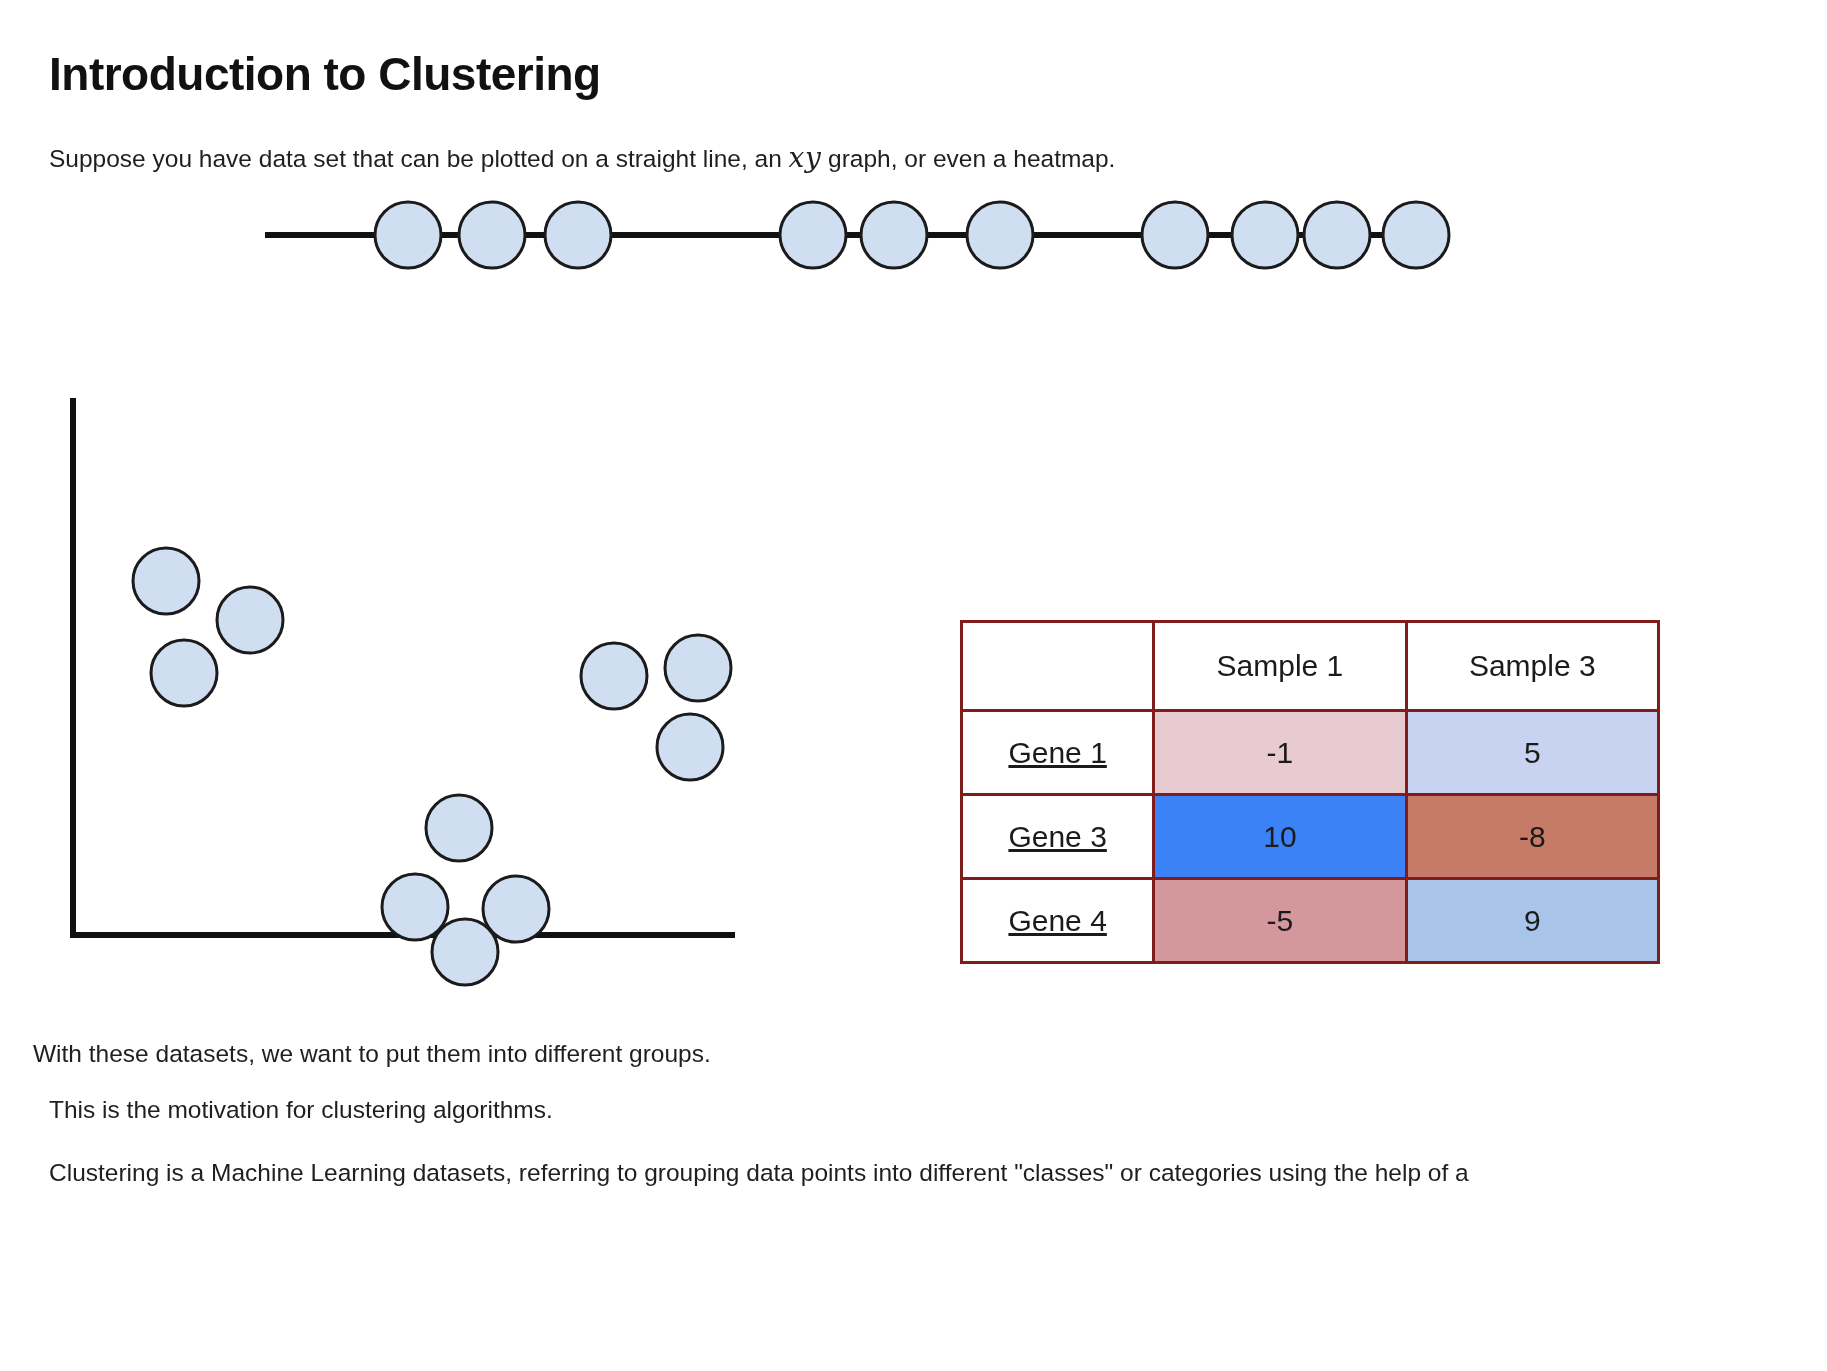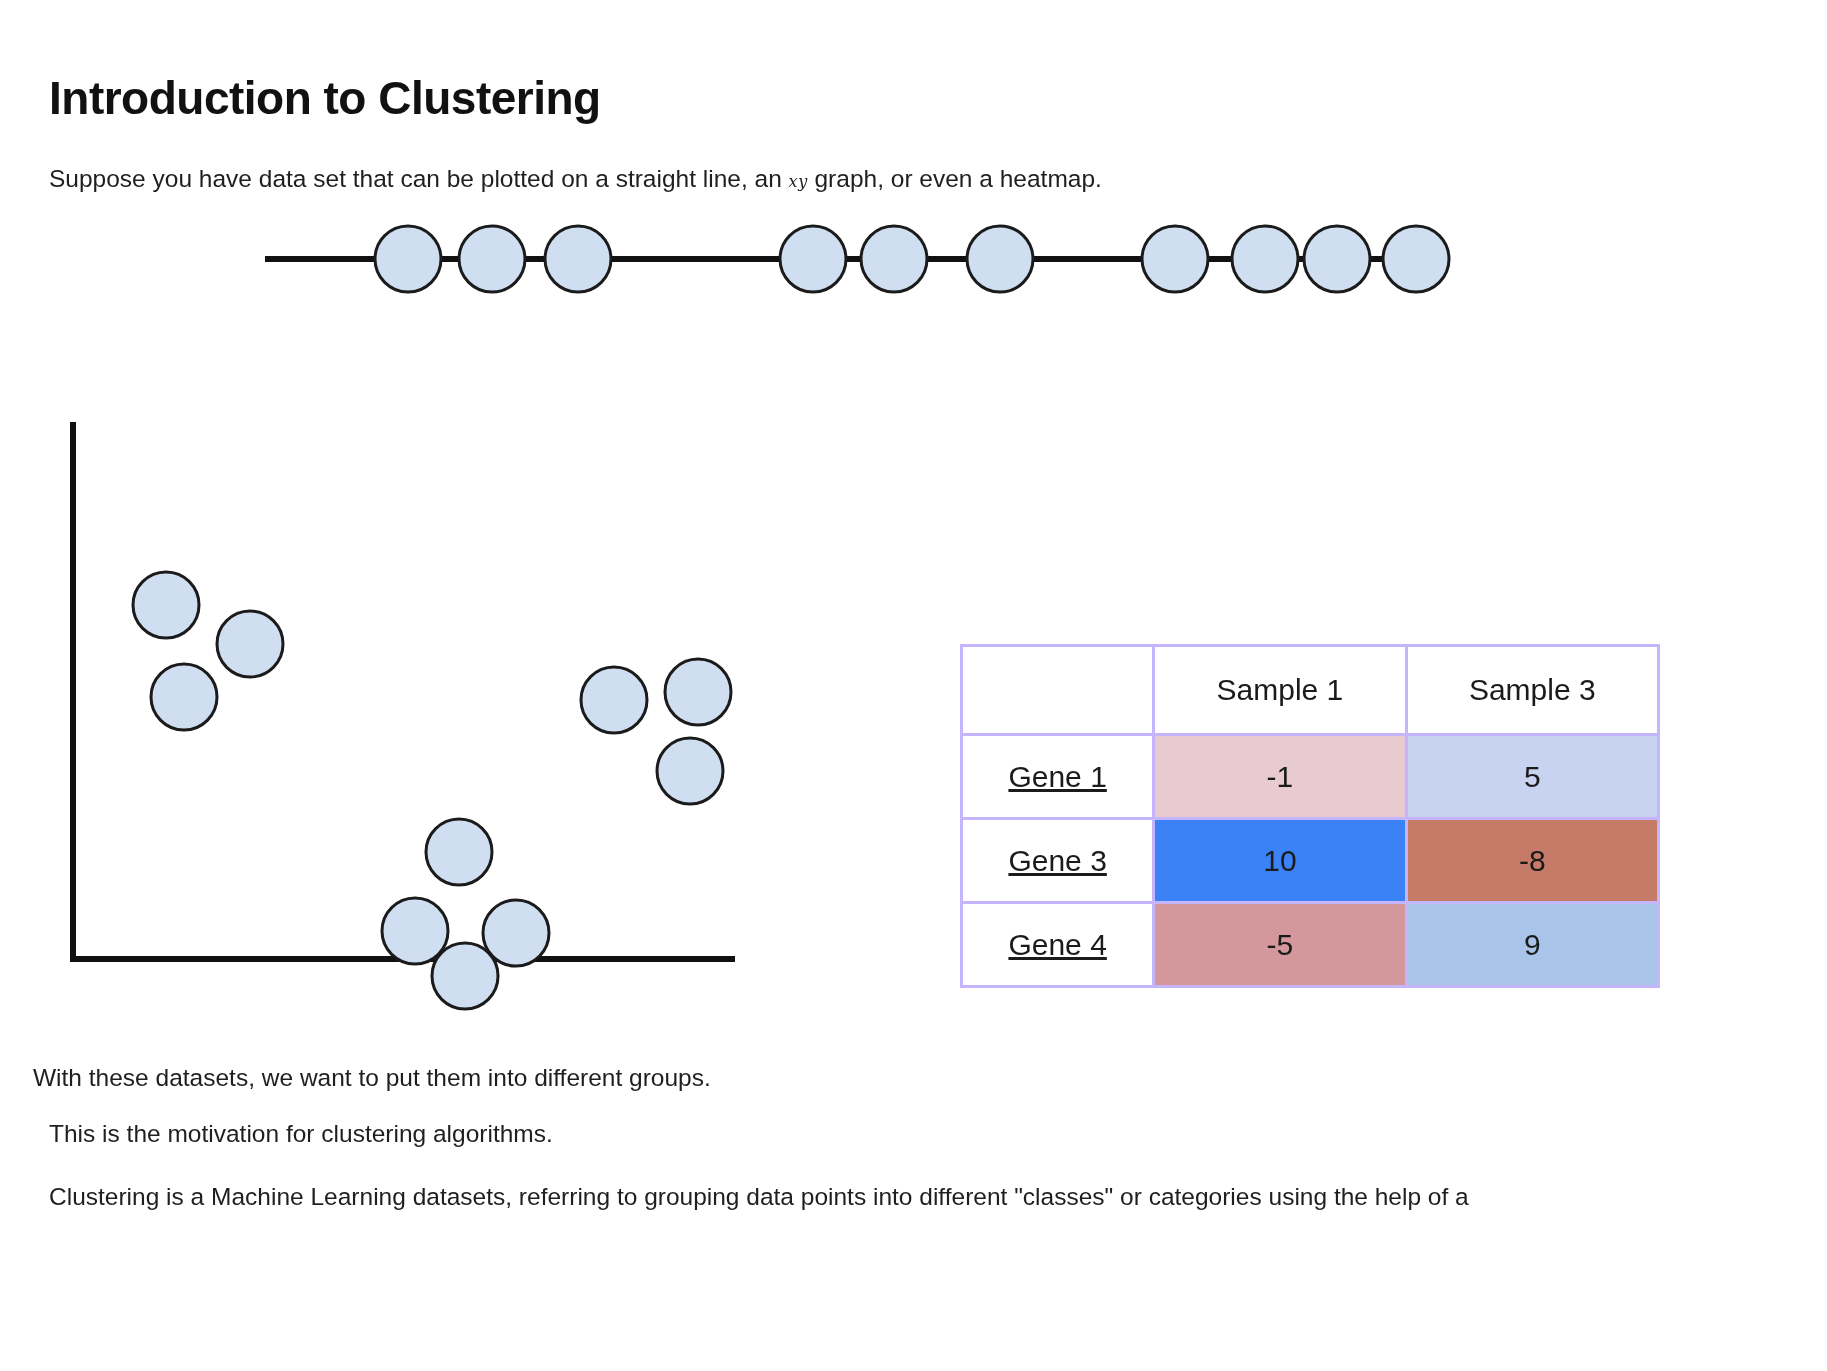--- a/index.html
+++ b/index.html
@@ -13,21 +13,20 @@
     overflow: hidden;
     font-family: "Liberation Sans", sans-serif;
     color: #1b1b1b;
     position: relative;
   }
   .page {
     position: absolute;
     left: 0; top: 0;
     width: 1827px;
     height: 1115px;
-    margin-top: 24px;
   }
   .title {
     position: absolute;
     left: 49px;
     top: 16px;
     font-size: 46px;
     font-weight: bold;
     letter-spacing: -0.5px;
     color: #111111;
     line-height: 1.18;
@@ -39,21 +38,21 @@
     color: #1f1f1f;
     white-space: nowrap;
   }
   .p-intro { left: 49px; top: 112px; }
   .p-groups { left: 33px; top: 1011px; }
   .p-motivation { left: 49px; top: 1067px; }
   .p-clustering { left: 49px; top: 1130px; }
   .mathvar {
     font-family: "DejaVu Serif", serif;
     font-style: italic;
-    font-size: 16px;
+    font-size: 28px;
     letter-spacing: 0.5px;
   }
   b.strong { font-weight: normal; }
 
   
   .fig {
     position: absolute;
   }
   #fig-numberline { left: 240px; top: 175px; width: 1220px; height: 130px; }
   #fig-scatter   { left: 55px;  top: 380px; width: 720px; height: 580px; }
@@ -61,21 +60,21 @@
 
   svg { display: block; overflow: visible; }
 
   .hm-table {
     border-collapse: collapse;
     table-layout: fixed;
     width: 700px;
     background: #ffffff;
   }
   .hm-table td, .hm-table th {
-    border: 3px solid #c4b5fd;
+    border: 3px solid #7f1d1d;
     height: 81px;
     text-align: center;
     vertical-align: middle;
     font-size: 30px;
     font-weight: normal;
     color: #1b1b1b;
     padding: 0;
   }
   .hm-table .corner-cell { width: 176px; background: #ffffff; }
   .hm-table .col-head { width: 232px; background: #ffffff; }

